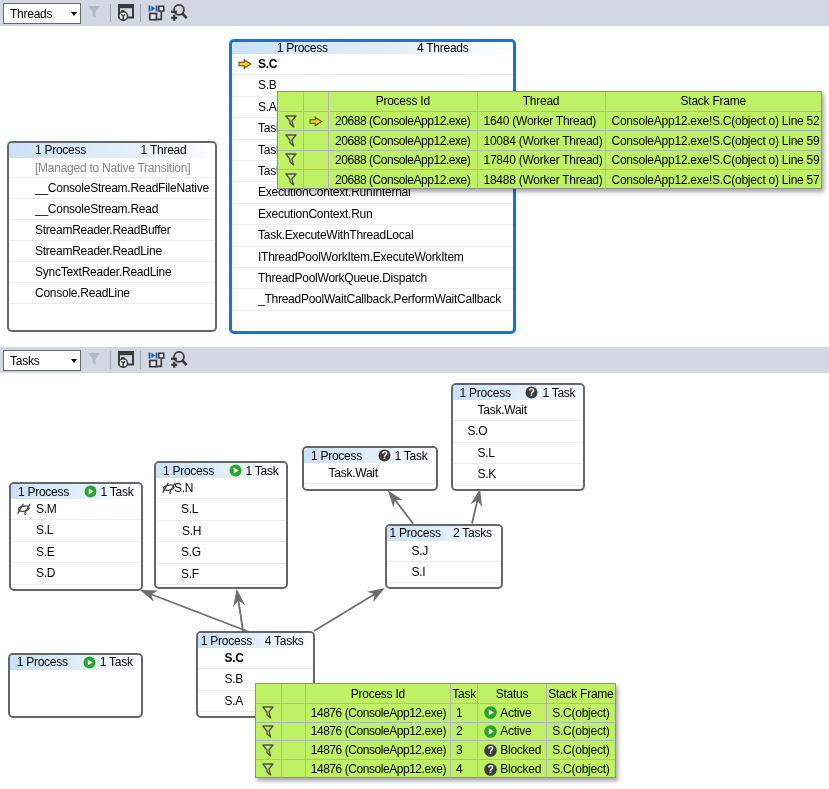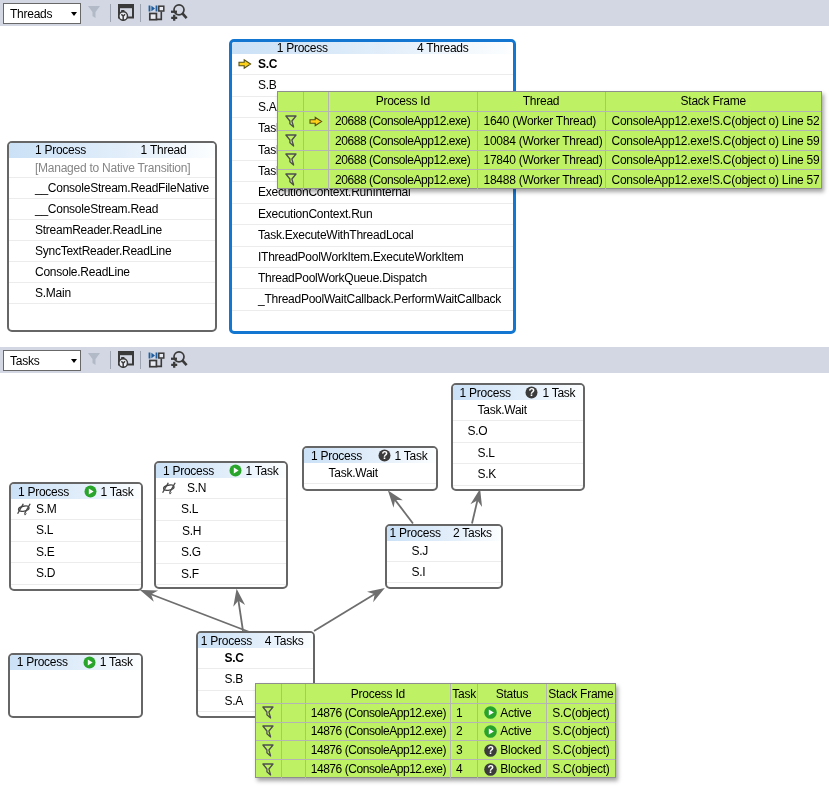--- a/index.html
+++ b/index.html
@@ -104,24 +104,24 @@
 </svg>
 
 <div class="box" style="left:7px;top:140.5px;width:210px;height:191px">
   <div class="hdr">
         <span class="hc">1 Process</span>
         <span class="hc">1 Thread</span>
       </div>
   <div class="row gray" style="height:20.9px;line-height:20.9px">[Managed to Native Transition]</div>
   <div class="row" style="height:20.9px;line-height:20.9px">__ConsoleStream.ReadFileNative</div>
   <div class="row" style="height:20.9px;line-height:20.9px">__ConsoleStream.Read</div>
+  <div class="row" style="height:20.9px;line-height:20.9px">StreamReader.ReadBuffer</div>
   <div class="row" style="height:20.9px;line-height:20.9px">StreamReader.ReadLine</div>
   <div class="row" style="height:20.9px;line-height:20.9px">SyncTextReader.ReadLine</div>
   <div class="row" style="height:20.9px;line-height:20.9px">Console.ReadLine</div>
-  <div class="row" style="height:20.9px;line-height:20.9px">S.Main</div>
 </div>
 
 <div class="box sel" style="left:229px;top:38.5px;width:287px;height:295px">
   <div class="hdr" style="height:12.5px">
         <span class="hc">1 Process</span>
         <span class="hc">4 Threads</span>
       </div>
   <div class="row bold"><svg class="ricon" width="14" height="11" viewBox="0 0 14 11">
           <path d="M1 3.8 H6.2 V1.2 L12.6 5.5 L6.2 9.8 V7.2 H1 Z" fill="#fcd117" stroke="#565014" stroke-width="1.1"></path>
         </svg>S.C</div>
@@ -222,21 +222,21 @@
 </div>
 
 <div class="box" style="left:154px;top:461px;width:134px;height:128px">
   <div class="hdr">
         <span class="hc">1 Process</span>
         <span class="h2i"><svg width="13" height="13" viewBox="0 0 13 13">
             <circle cx="6.5" cy="6.5" r="6" fill="#2aa52c"></circle>
             <path d="M4.8 3.5 L9.6 6.5 L4.8 9.5 Z" fill="#fff"></path>
           </svg>1 Task</span>
       </div>
-  <div class="row" style="padding-left:31px"><svg class="ricon" style="left:5px" width="16" height="13" viewBox="0 0 16 13">
+  <div class="row" style="padding-left:18px"><svg class="ricon" style="left:5px" width="16" height="13" viewBox="0 0 16 13">
           <g stroke="#464646" stroke-width="1.3" fill="none">
             <ellipse cx="7.8" cy="6.2" rx="5.3" ry="2.5" transform="rotate(-12 7.8 6.2)"></ellipse>
             <path d="M1.6 11.2 L7.3 1.2"></path>
             <path d="M8.5 11.2 L14.2 1.2"></path>
           </g>
           <path d="M7.9 12.2 l3.3 -1.9 l-2.1 2.8 Z" fill="#464646"></path>
         </svg>S.N</div>
   <div class="row" style="padding-left:25px">S.L</div>
   <div class="row" style="">S.H</div>
   <div class="row" style="padding-left:25px">S.G</div>

